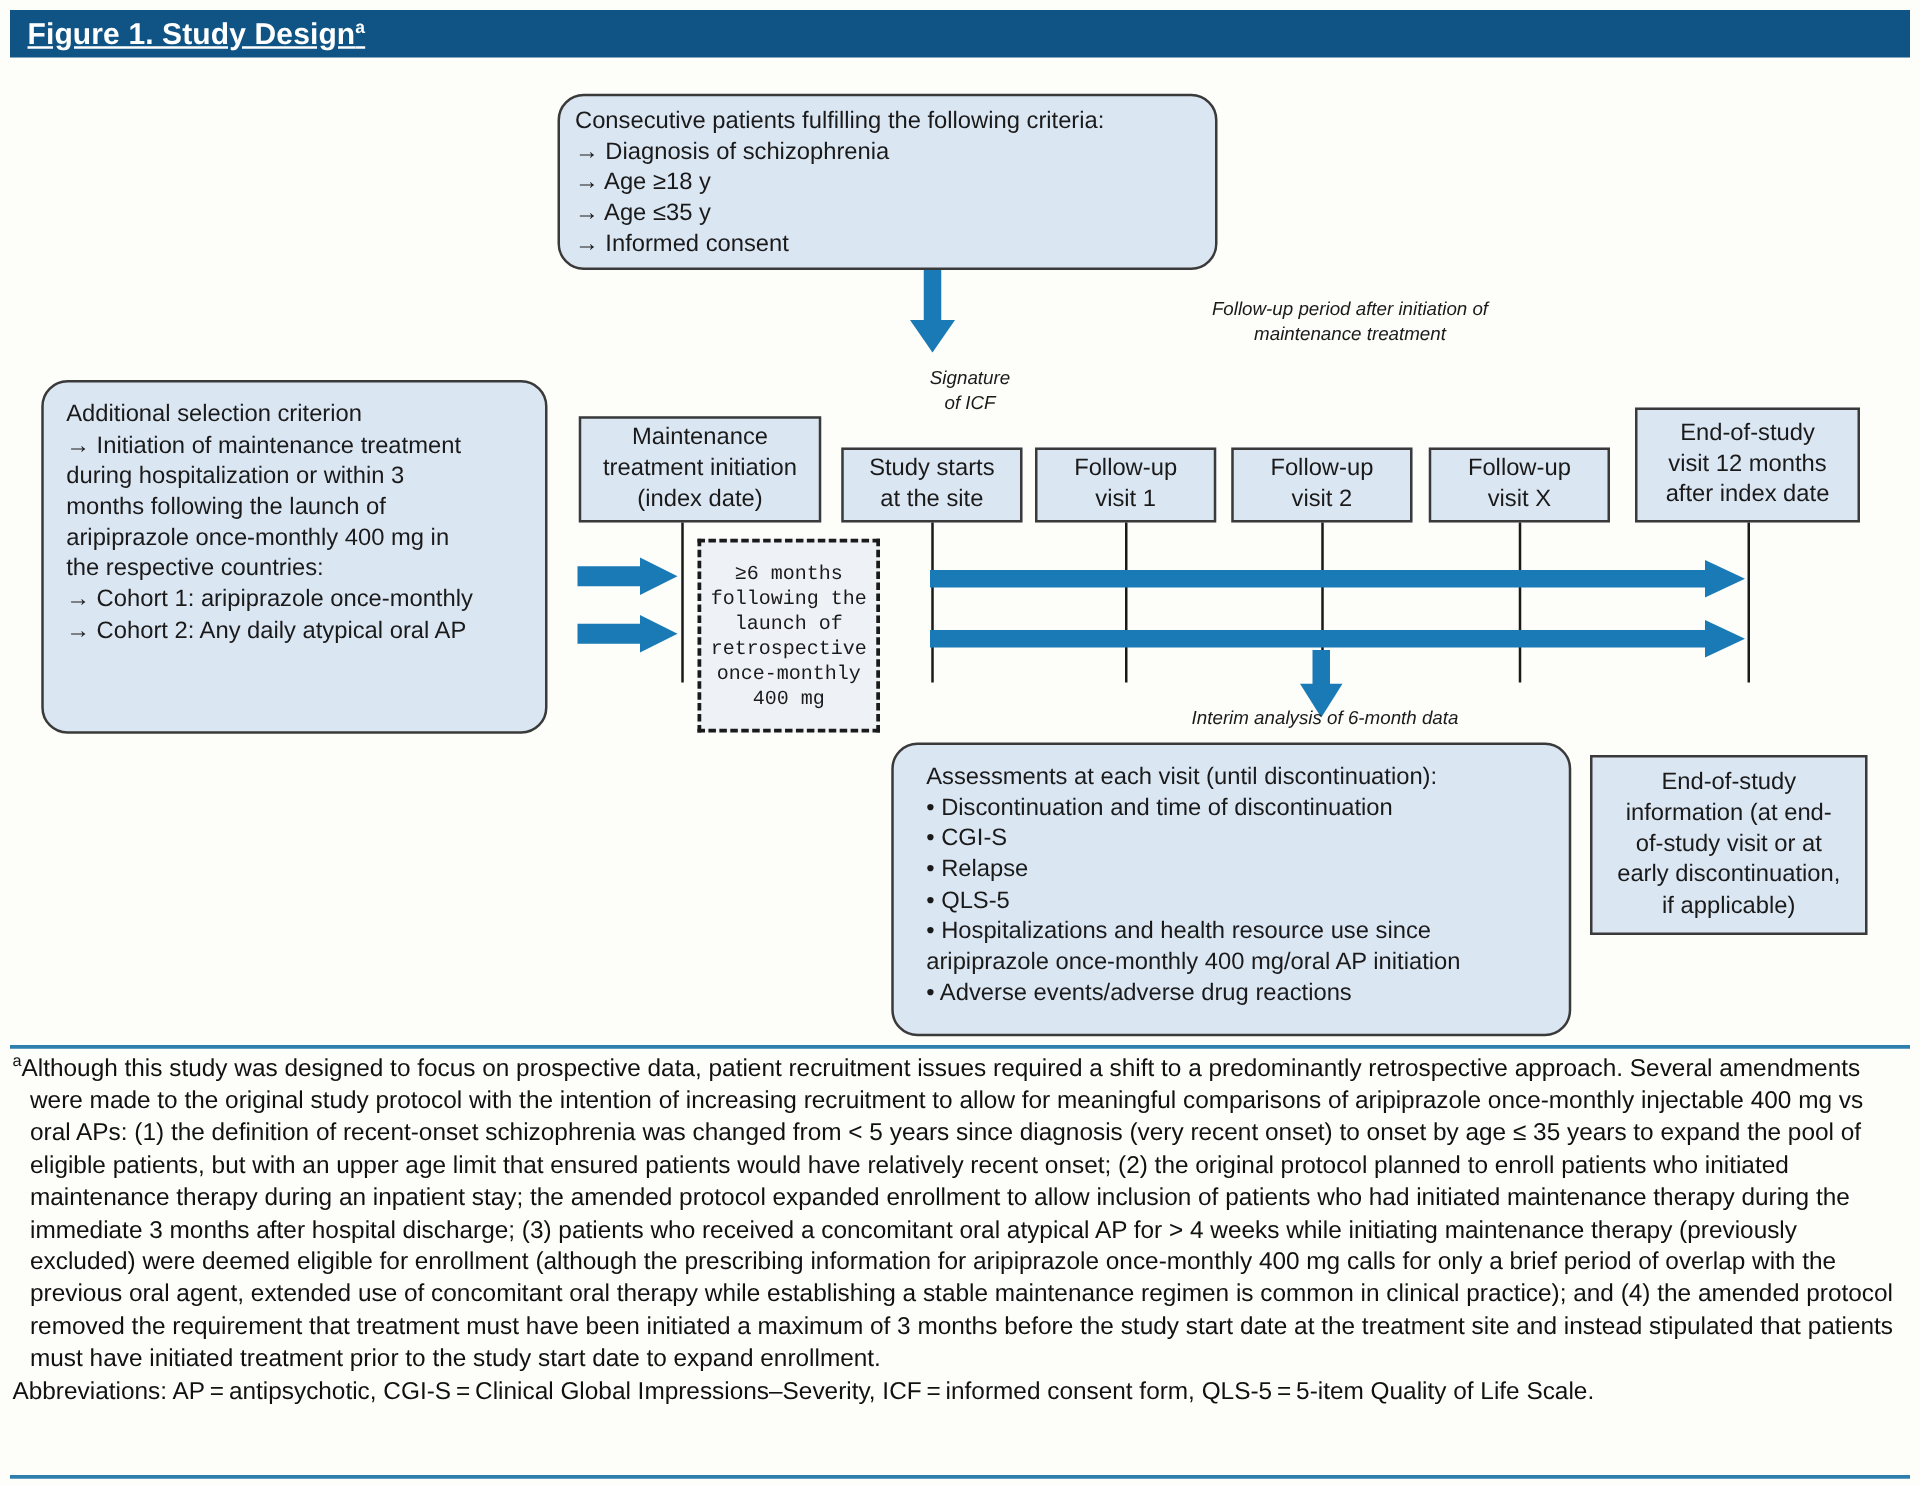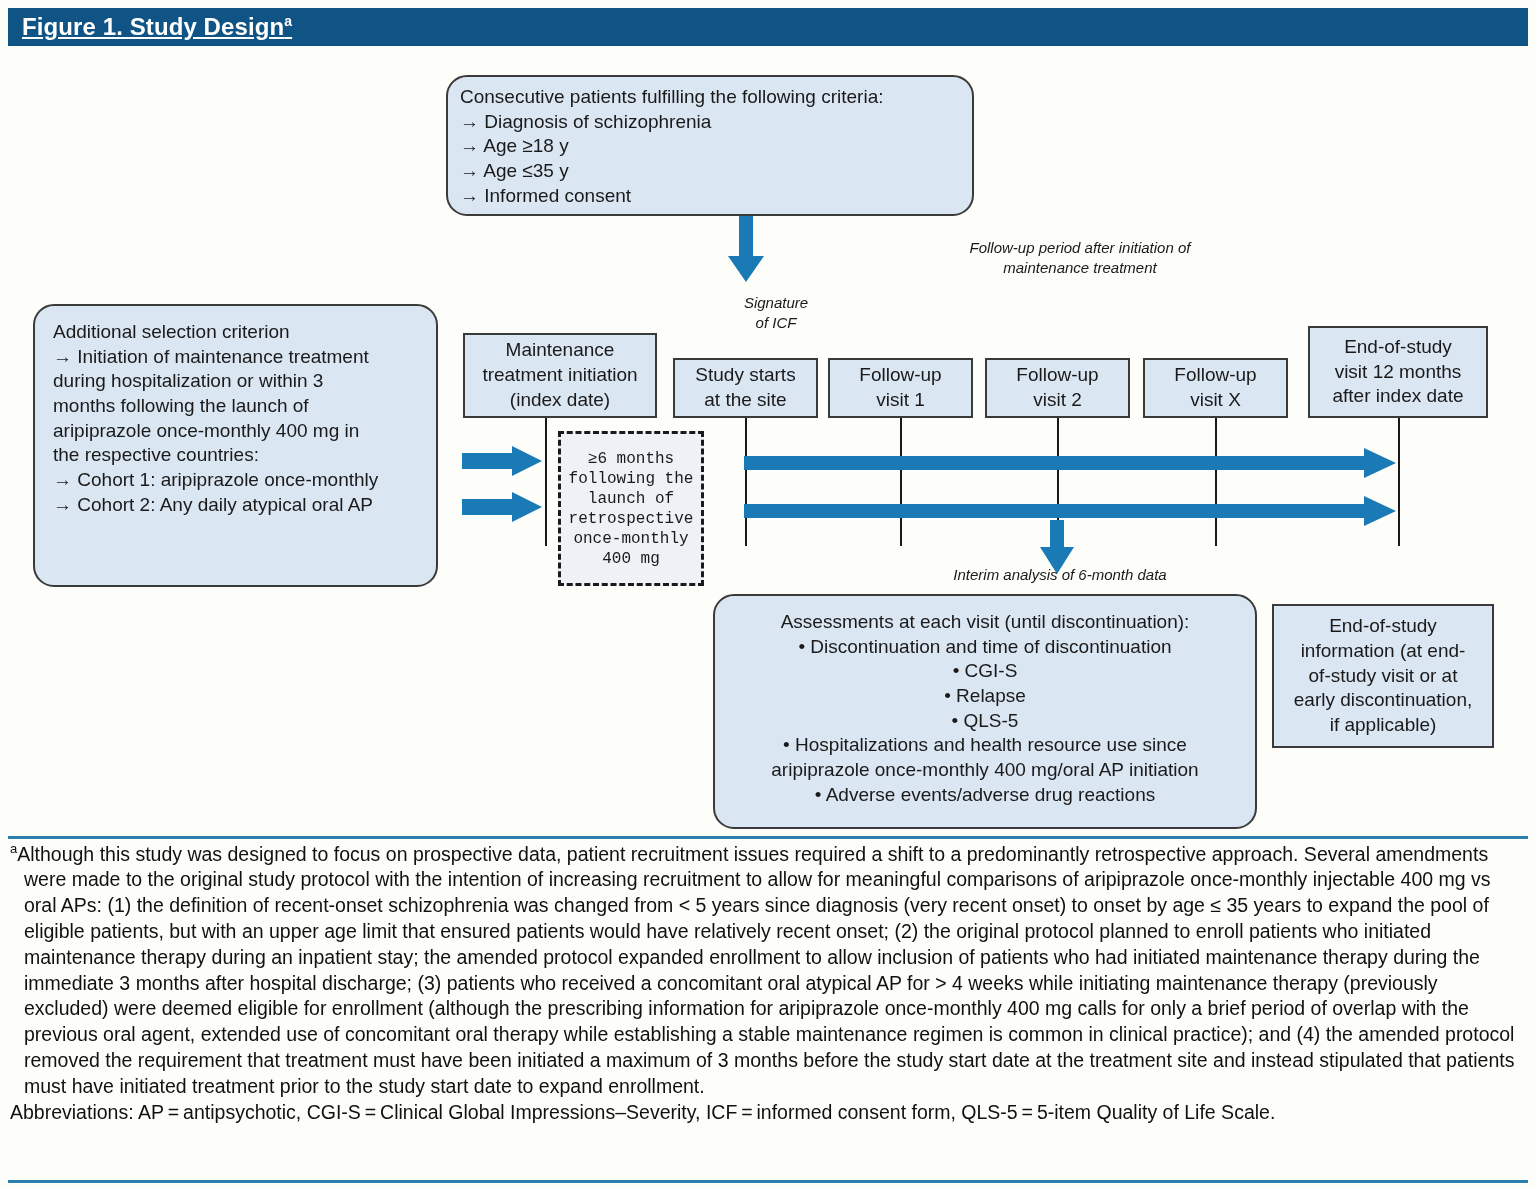--- a/index.html
+++ b/index.html
@@ -178,21 +178,21 @@
 
   <svg class="arrow" style="left:1036px;top:520px;" width="42" height="56">
     <rect x="14" y="0" width="14" height="30" fill="#1a7ab5"></rect>
     <polygon points="4,27 38,27 21,54" fill="#1a7ab5"></polygon>
   </svg>
 
   <div class="ital" style="left:860px;top:565px;width:400px;">
     <div>Interim analysis of 6-month data</div>
   </div>
 
-  <div class="box pad" style="left:713px;top:594px;width:544px;height:235px;padding:14px 26px;text-align:center;">
+  <div class="box pad" style="left:713px;top:594px;width:544px;height:235px;padding:14px 26px;">
     <span class="ln">Assessments at each visit (until discontinuation):</span>
     <span class="ln">• Discontinuation and time of discontinuation</span>
     <span class="ln">• CGI-S</span>
     <span class="ln">• Relapse</span>
     <span class="ln">• QLS-5</span>
     <span class="ln">• Hospitalizations and health resource use since</span>
     <span class="ln">aripiprazole once-monthly 400 mg/oral AP initiation</span>
     <span class="ln">• Adverse events/adverse drug reactions</span>
   </div>
 

